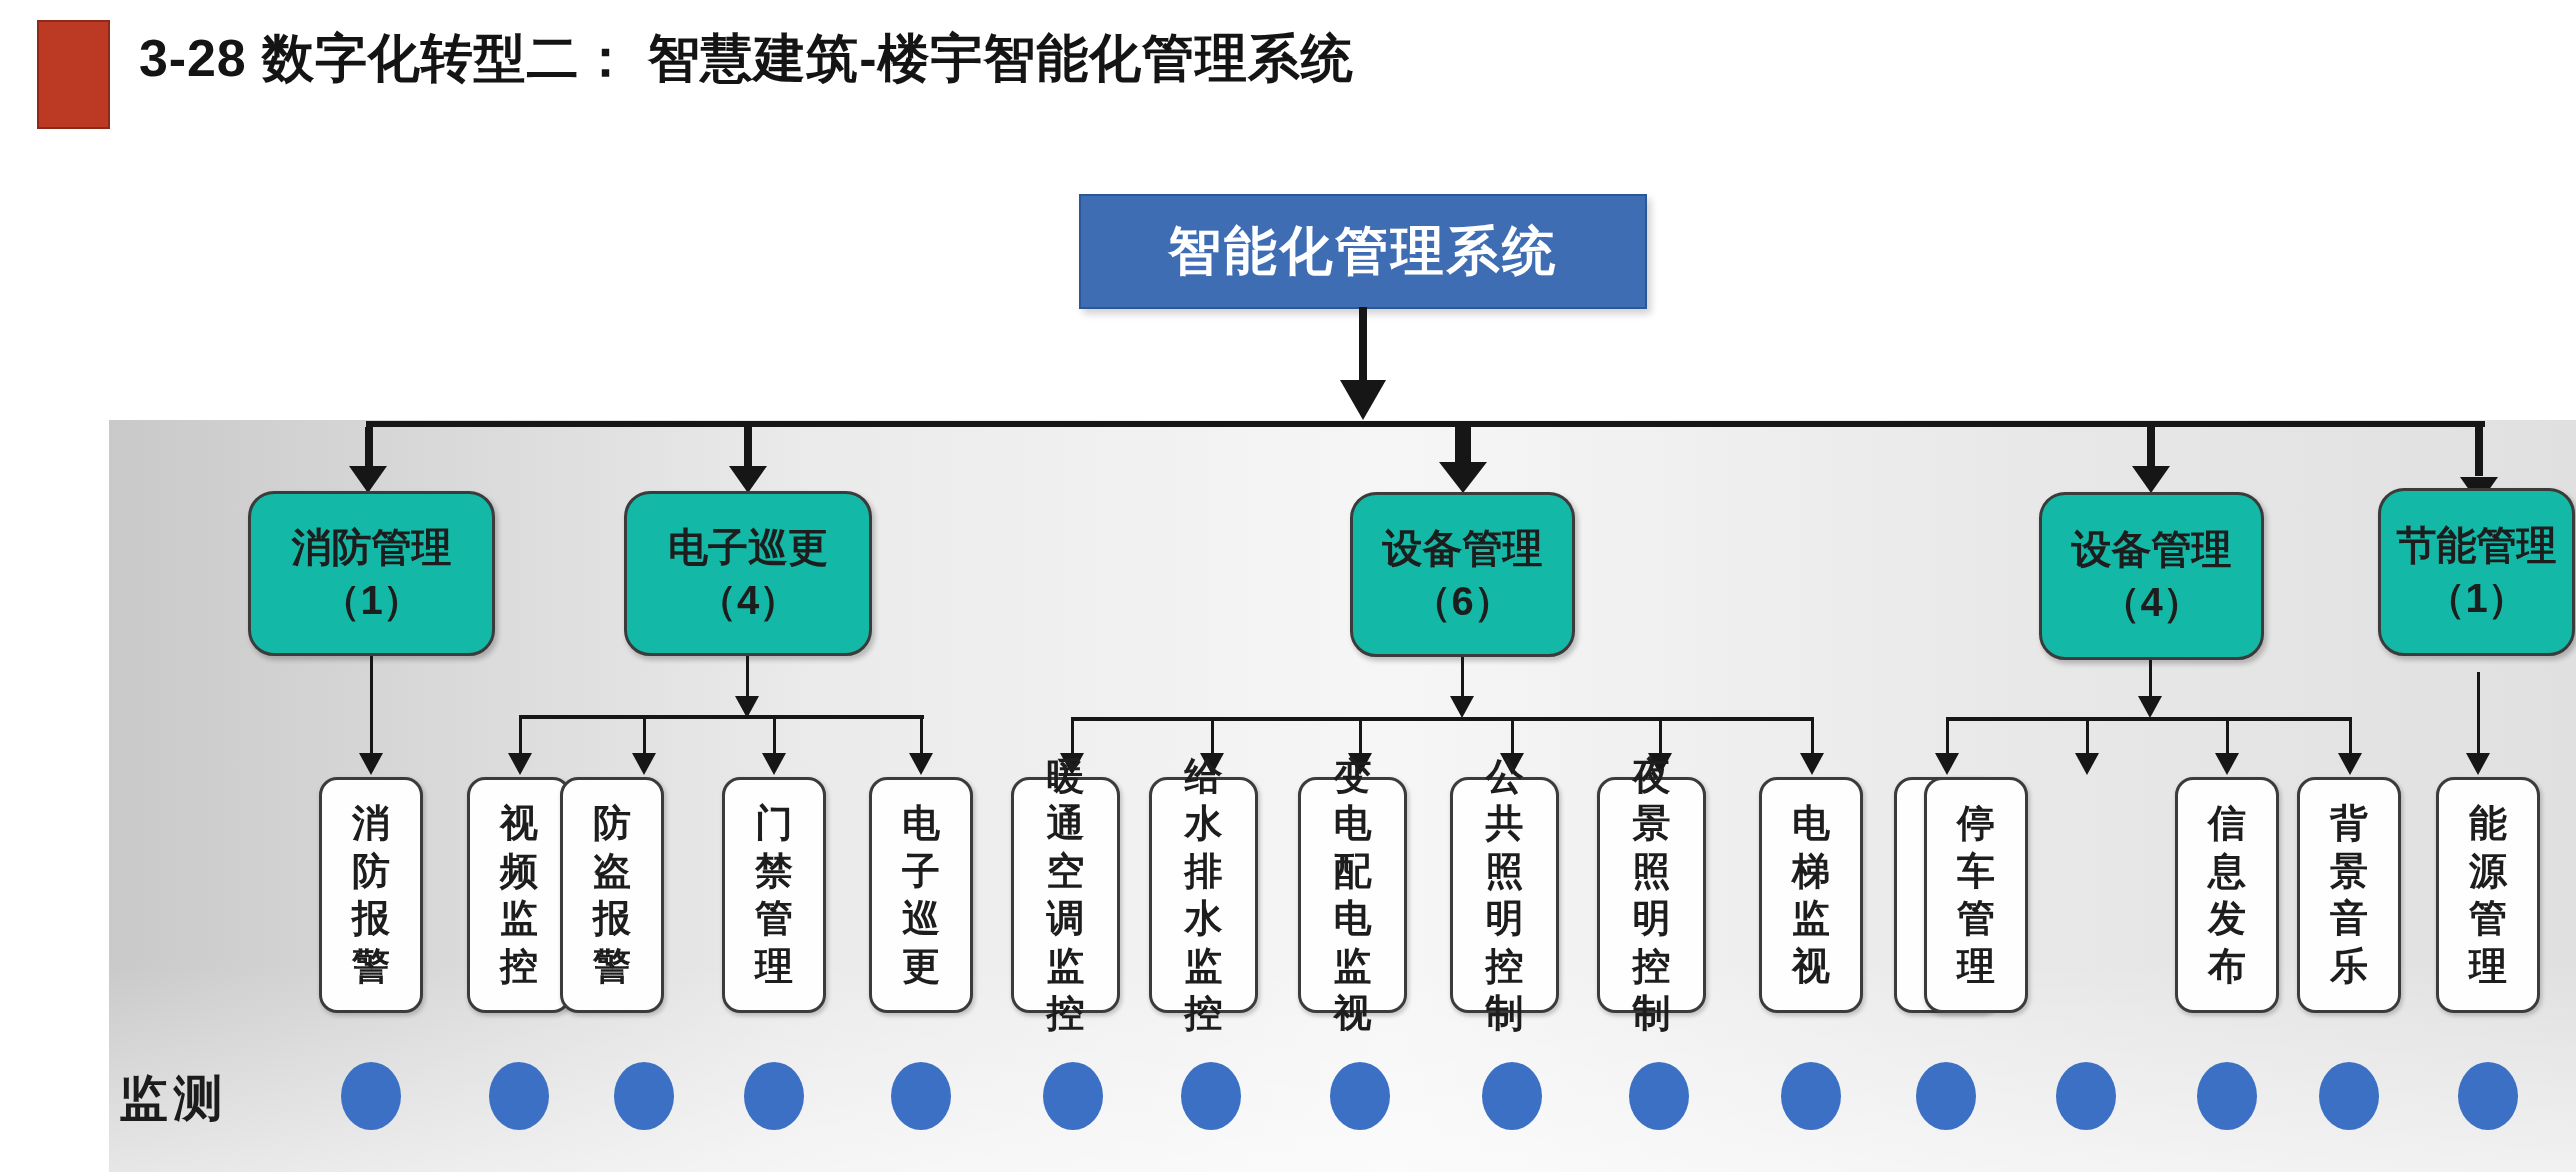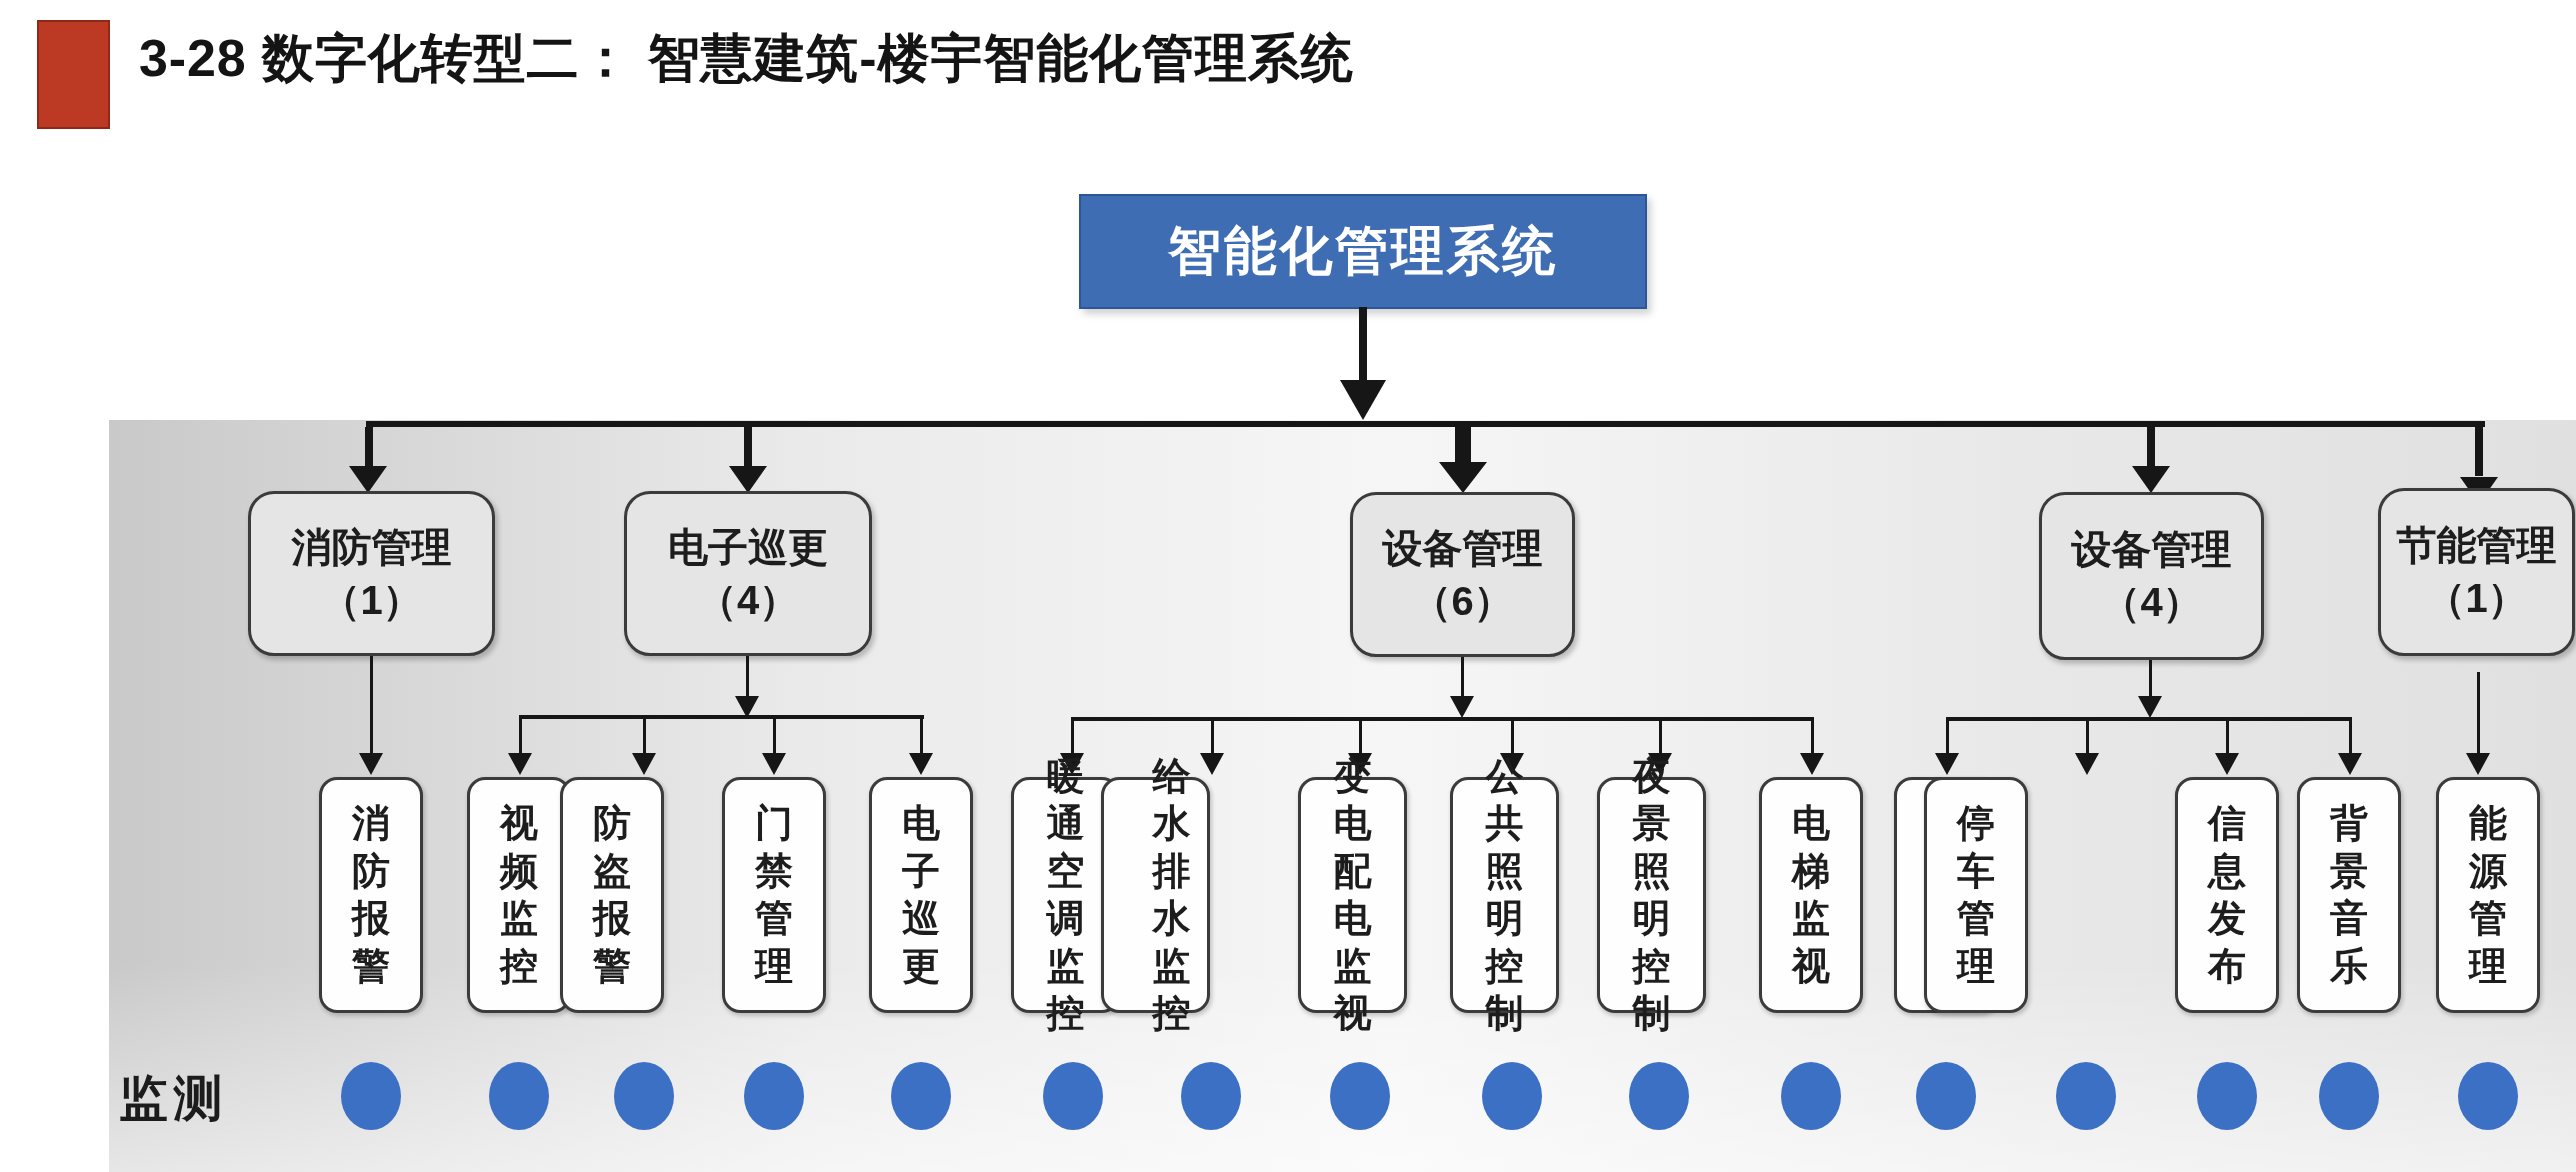--- a/index.html
+++ b/index.html
@@ -26,21 +26,21 @@
     box-shadow:3.7px 4.6px 7.3px rgba(0,0,0,0.18);
   }
   
   .ln{background:#161616;}
   .head{width:0;height:0;border-left:12px solid transparent;border-right:12px solid transparent;border-top:22px solid #161616;}
   .headT{width:0;height:0;border-left:19px solid transparent;border-right:19px solid transparent;border-top:27.5px solid #161616;}
   .headC{width:0;height:0;border-left:23px solid transparent;border-right:23px solid transparent;border-top:40px solid #161616;}
   .headD{width:0;height:0;border-left:24px solid transparent;border-right:24px solid transparent;border-top:31px solid #161616;}
   
   .gbox{
-    border:3.7px solid #3b3b3b;border-radius:26px;background:#e5e5e5;box-sizing:border-box;
+    border:3.7px solid #3b3b3b;border-radius:26px;background:#14b8a6;box-sizing:border-box;
     display:flex;flex-direction:column;align-items:center;justify-content:center;
     font-size:40px;font-weight:600;line-height:1.32;text-align:center;
     box-shadow:2.7px 3.7px 5.5px rgba(0,0,0,0.22);
   }
   
   .cbox{
     top:777px;height:236px;border:3.7px solid #3b3b3b;border-radius:18.3px;background:#fefefe;box-sizing:border-box;
     display:flex;align-items:center;justify-content:center;
     font-size:38px;font-weight:600;line-height:1.25;text-align:center;word-break:break-all;
     box-shadow:1.8px 2.7px 4.6px rgba(0,0,0,0.2);
@@ -145,21 +145,21 @@
 
   <div class="abs ln" style="left:2477px;top:672px;width:2.7px;height:82px;"></div>
   <div class="abs head" style="left:2466px;top:753px;"></div>
 
   <div class="abs cbox single" style="left:319px;">消防报警</div>
   <div class="abs cbox single" style="left:467px;">视频监控</div>
   <div class="abs cbox single" style="left:560px;">防盗报警</div>
   <div class="abs cbox single" style="left:722px;">门禁管理</div>
   <div class="abs cbox single" style="left:869px;">电子巡更</div>
   <div class="abs cbox double" style="left:1011px;">暖通空调监控</div>
-  <div class="abs cbox double" style="left:1101px;text-align:right;">给水排水监控</div>
+  <div class="abs cbox double" style="left:1149px;">给水排水监控</div>
   <div class="abs cbox double" style="left:1298px;">变电配电监视</div>
   <div class="abs cbox double" style="left:1450px;">公共照明控制</div>
   <div class="abs cbox double" style="left:1597px;">夜景照明控制</div>
   <div class="abs cbox single" style="left:1759px;">电梯监视</div>
   <div class="abs cbox single" style="left:1894px;">客流统计</div>
   <div class="abs cbox single" style="left:1924px;">停车管理</div>
   <div class="abs cbox single" style="left:2175px;">信息发布</div>
   <div class="abs cbox single" style="left:2297px;">背景音乐</div>
   <div class="abs cbox single" style="left:2436px;">能源管理</div>
 

